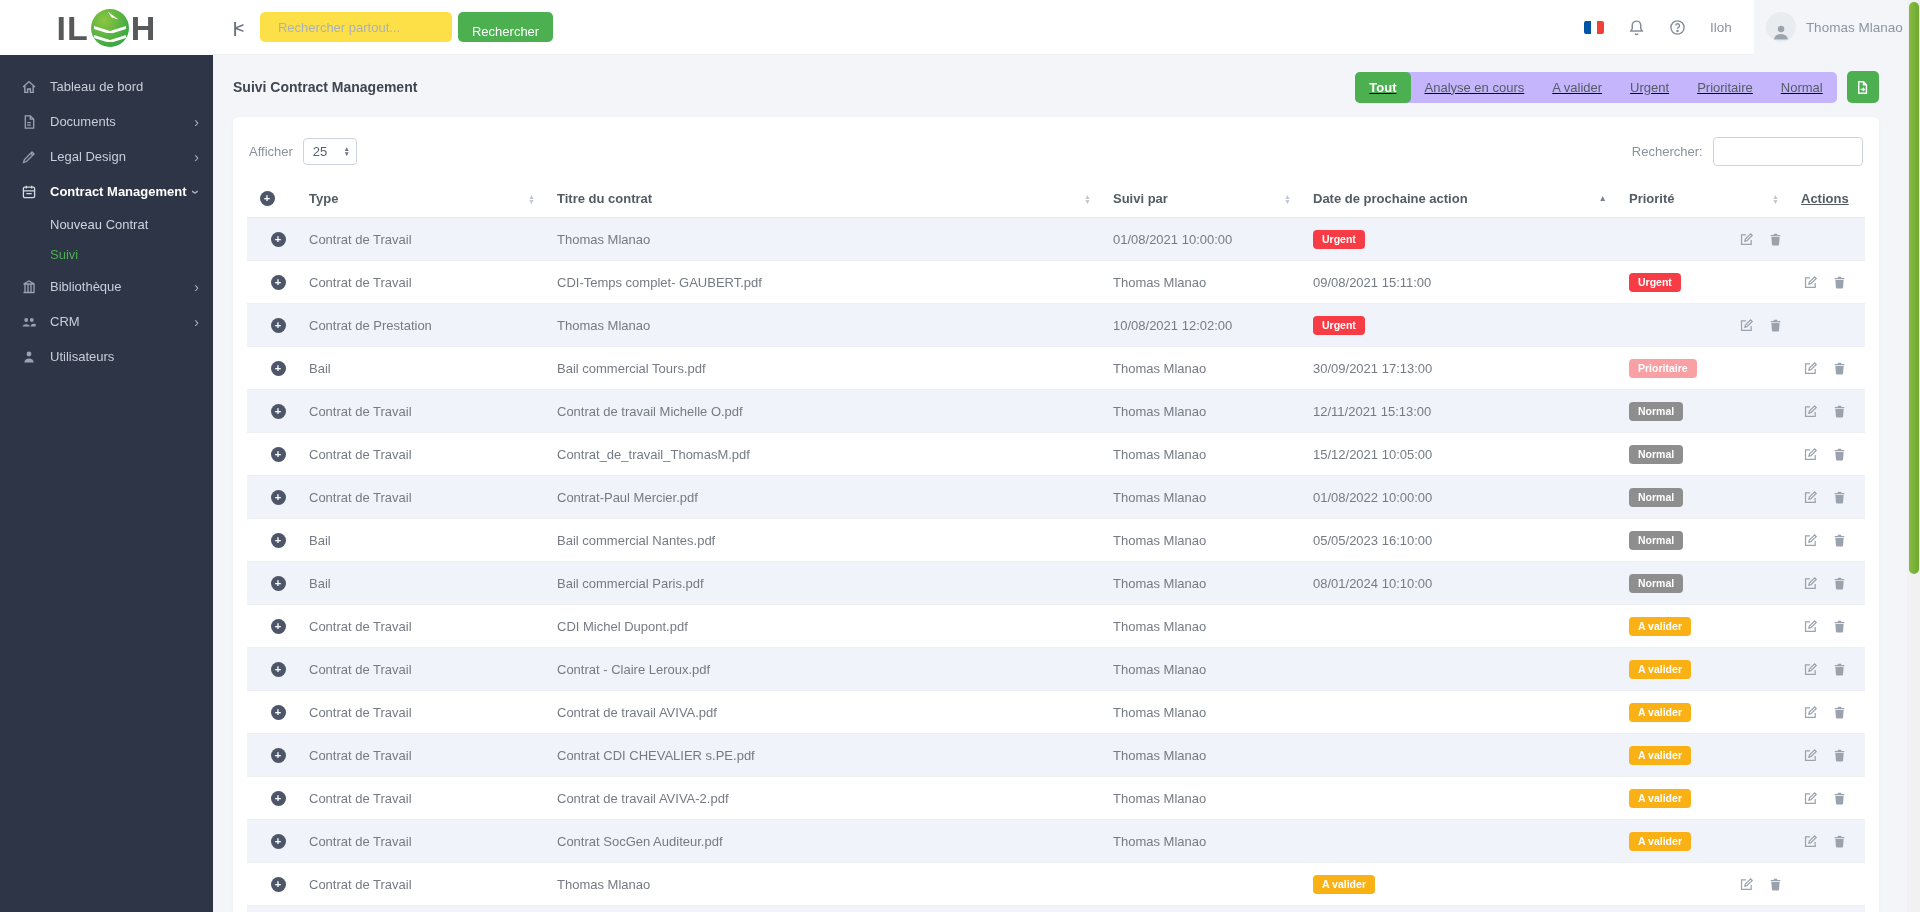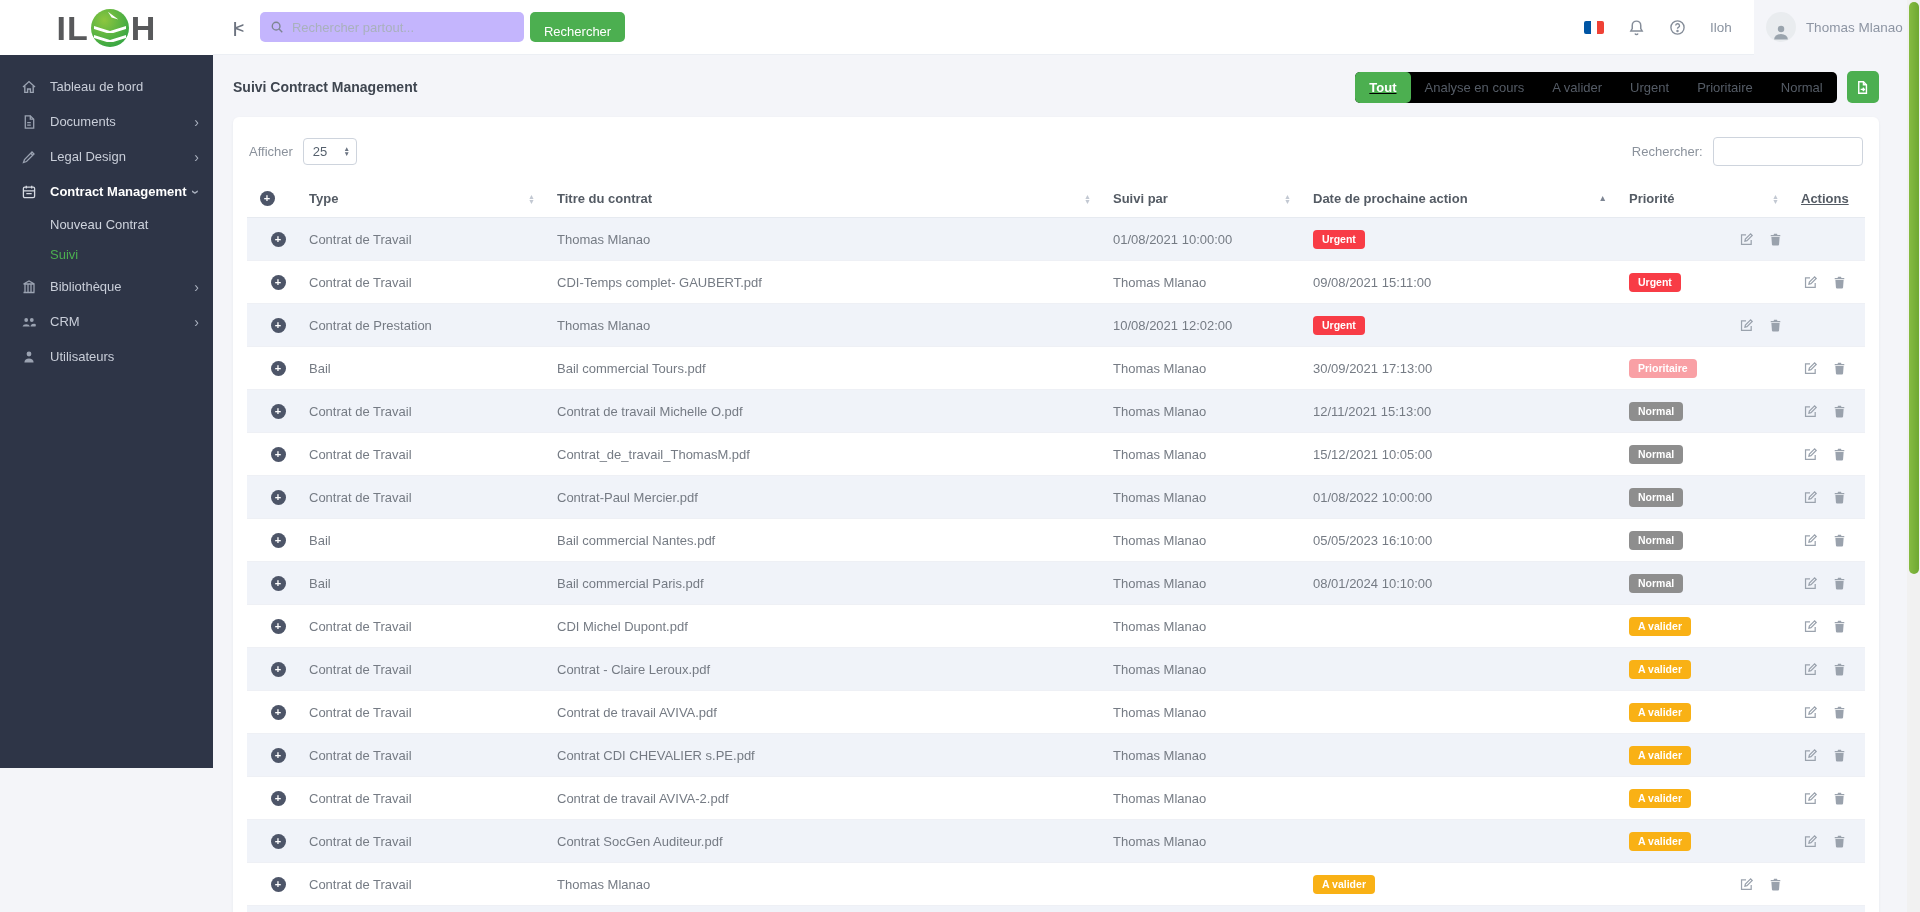--- a/index.html
+++ b/index.html
@@ -1,20 +1,20 @@
 <!DOCTYPE html>
 <html><head>
 <meta charset="utf-8">
 <style>
   * { margin:0; padding:0; box-sizing:border-box; }
   html,body { width:1920px; height:912px; overflow:hidden; font-family:"Liberation Sans", sans-serif; background:#f4f5f9; }
   .app { display:flex; width:1920px; height:912px; }
 
   
-  .sidebar { width:213px; flex:0 0 213px; background:#2e3547; height:768px; }
+  .sidebar { width:213px; flex:0 0 213px; background:#2e3547; height:912px; }
   .logo-box { height:55px; background:#ffffff; display:flex; align-items:center; justify-content:center; gap:2px; }
   .logo-letters { font-size:34px; font-weight:800; color:#58595b; letter-spacing:1px; line-height:1; }
   .logo-circle { width:38px; height:38px; border-radius:50%;
     background:radial-gradient(circle at 35% 30%, #8dc63f, #3aa843 75%); position:relative; overflow:hidden; }
   .logo-circle .chev { position:absolute; left:3px; right:3px; height:7px; }
   .logo-circle .chev svg { display:block; width:100%; height:100%; }
   .side-nav { padding-top:14px; }
   .side-item { display:flex; align-items:center; height:35px; padding:0 14px 0 20px; color:#c9ced9; font-size:13px; cursor:pointer; }
   .side-item .ic { width:17px; height:17px; margin-right:13px; color:#9ba3b2; display:flex; align-items:center; justify-content:center; }
   .side-item .ic svg { width:16px; height:16px; }
@@ -23,42 +23,42 @@
   .side-item.expanded .ic { color:#d6dae2; }
   .side-item.sub { padding-left:50px; height:30px; font-size:13px; color:#cfd4de; }
   .side-item.sub.active { color:#4caf50; }
   .chev-right, .chev-down { font-size:14px; color:#aab1bf; line-height:1; }
   .chev-down { transform:rotate(90deg); display:inline-block; }
 
   
   .main { flex:1; display:flex; flex-direction:column; }
   .topbar { height:55px; background:#ffffff; border-bottom:1px solid #eceff4; display:flex; align-items:center; padding-left:20px; }
   .collapse { color:#6d7480; font-size:15px; letter-spacing:-2px; margin-right:18px; cursor:pointer; font-weight:600; }
-  .search-pill { width:264px; height:30px; background:#c4b5fd; border-radius:5px; display:flex; align-items:center; padding:0 10px; gap:8px; }
+  .search-pill { width:192px; height:30px; background:#fde047; border-radius:5px; display:flex; align-items:center; padding:0 10px; gap:8px; }
   .search-pill svg { width:14px; height:14px; color:#7d8592; }
   .search-pill input { border:none; outline:none; background:transparent; font-size:13px; color:#55606d; width:170px; font-family:"Liberation Sans",sans-serif; }
   .search-pill input::placeholder { color:#a9b1bd; }
   .btn-green { background:#4caf50; color:#fff; border:none; border-radius:5px; height:30px; padding:12px 14px; font-size:13px; cursor:pointer; font-family:"Liberation Sans",sans-serif; margin-left:6px; }
   .topbar .spacer { flex:1; }
   .flag { width:20px; height:13px; border-radius:2px; overflow:hidden; display:flex; margin-right:24px; cursor:pointer; }
   .flag div { flex:1; }
   .top-ic { color:#858d99; margin-right:24px; cursor:pointer; display:flex; }
   .top-ic svg { width:17px; height:17px; }
   .tenant { color:#8a93a0; font-size:13.5px; margin-right:22px; }
   .user-chip { height:55px; background:#f4f5f9; display:flex; align-items:center; padding:0 18px 0 12px; gap:10px; cursor:pointer; }
   .avatar { width:30px; height:30px; border-radius:50%; background:#e9ecef; display:flex; align-items:flex-end; justify-content:center; overflow:hidden; }
   .avatar svg { width:20px; height:20px; color:#9aa4ad; }
   .user-name { color:#8d95a3; font-size:13.5px; white-space:nowrap; }
 
   
   .content { flex:1; padding:16px 42px 0 20px; }
   .page-head { display:flex; align-items:center; }
   .page-title { font-size:14px; font-weight:700; color:#3f4650; }
   .head-right { margin-left:auto; display:flex; align-items:center; gap:10px; }
-  .filter-group { display:flex; background:#000000; border-radius:5px; align-items:flex-start;text-decoration:underline; }
+  .filter-group { display:flex; background:#c4b5fd; border-radius:5px; align-items:flex-start;text-decoration:underline; }
   .filter-btn { border:none; background:transparent; font-size:13px; color:#555c66; padding:8px 14px; cursor:pointer; font-family:"Liberation Sans",sans-serif; }
   .filter-btn.active { background:#4caf50; color:#fff; border-radius:5px; font-weight:600; }
   .export-btn { width:32px; height:32px; background:#4caf50; border:none; border-radius:5px; display:flex; align-items:center; justify-content:center; cursor:pointer; }
   .export-btn svg { width:15px; height:15px; color:#fff; }
 
   .card { background:#ffffff; border-radius:6px; margin-top:14px; box-shadow:0 1px 3px rgba(40,50,70,.06); padding:16px 14px 0; height:900px; }
   .table-controls { display:flex; align-items:center; padding:4px 2px 14px; }
   .show-label, .search-label { font-size:13px; color:#8b929c; }
   .page-size { width:54px; height:27px; border:1px solid #ced4dd; border-radius:4px; display:flex; align-items:center; padding:0 6px 0 9px; margin-left:10px; cursor:pointer; }
   .page-size .val { font-size:13px; color:#55606d; flex:1; }

